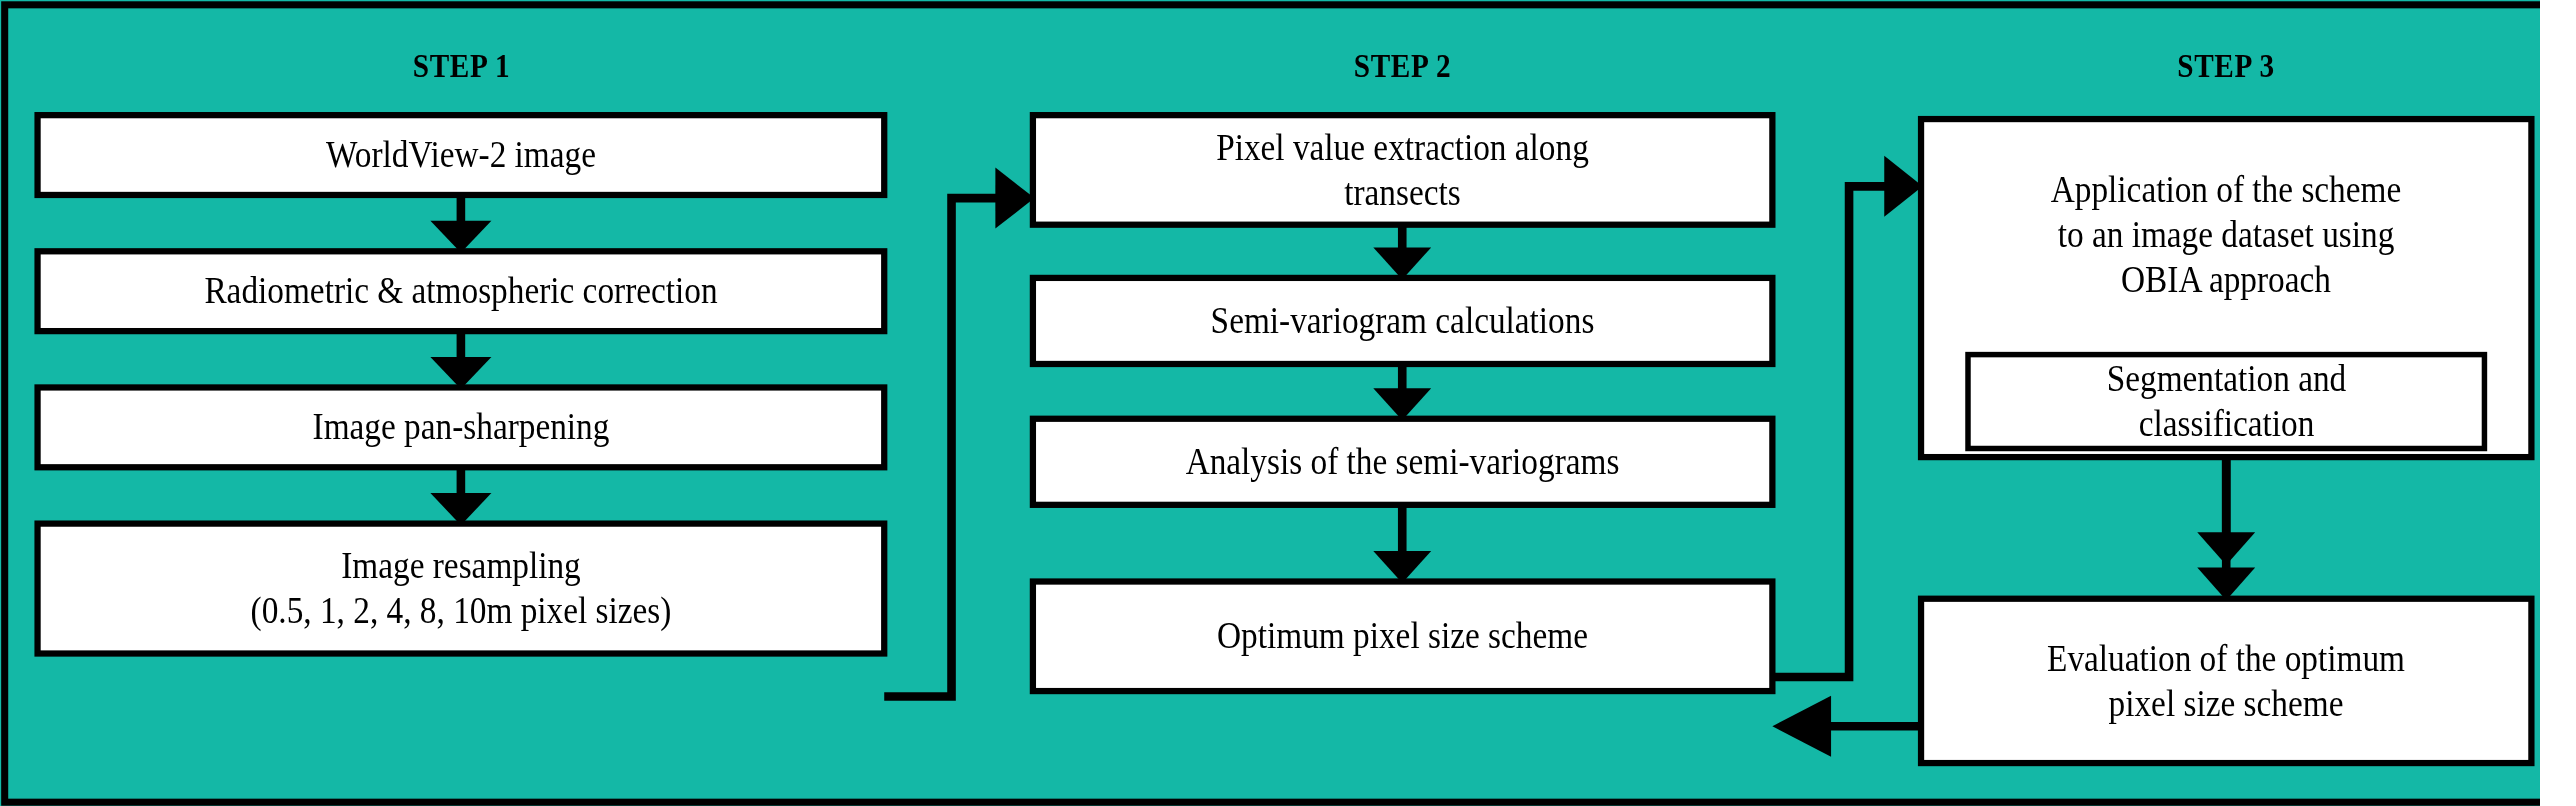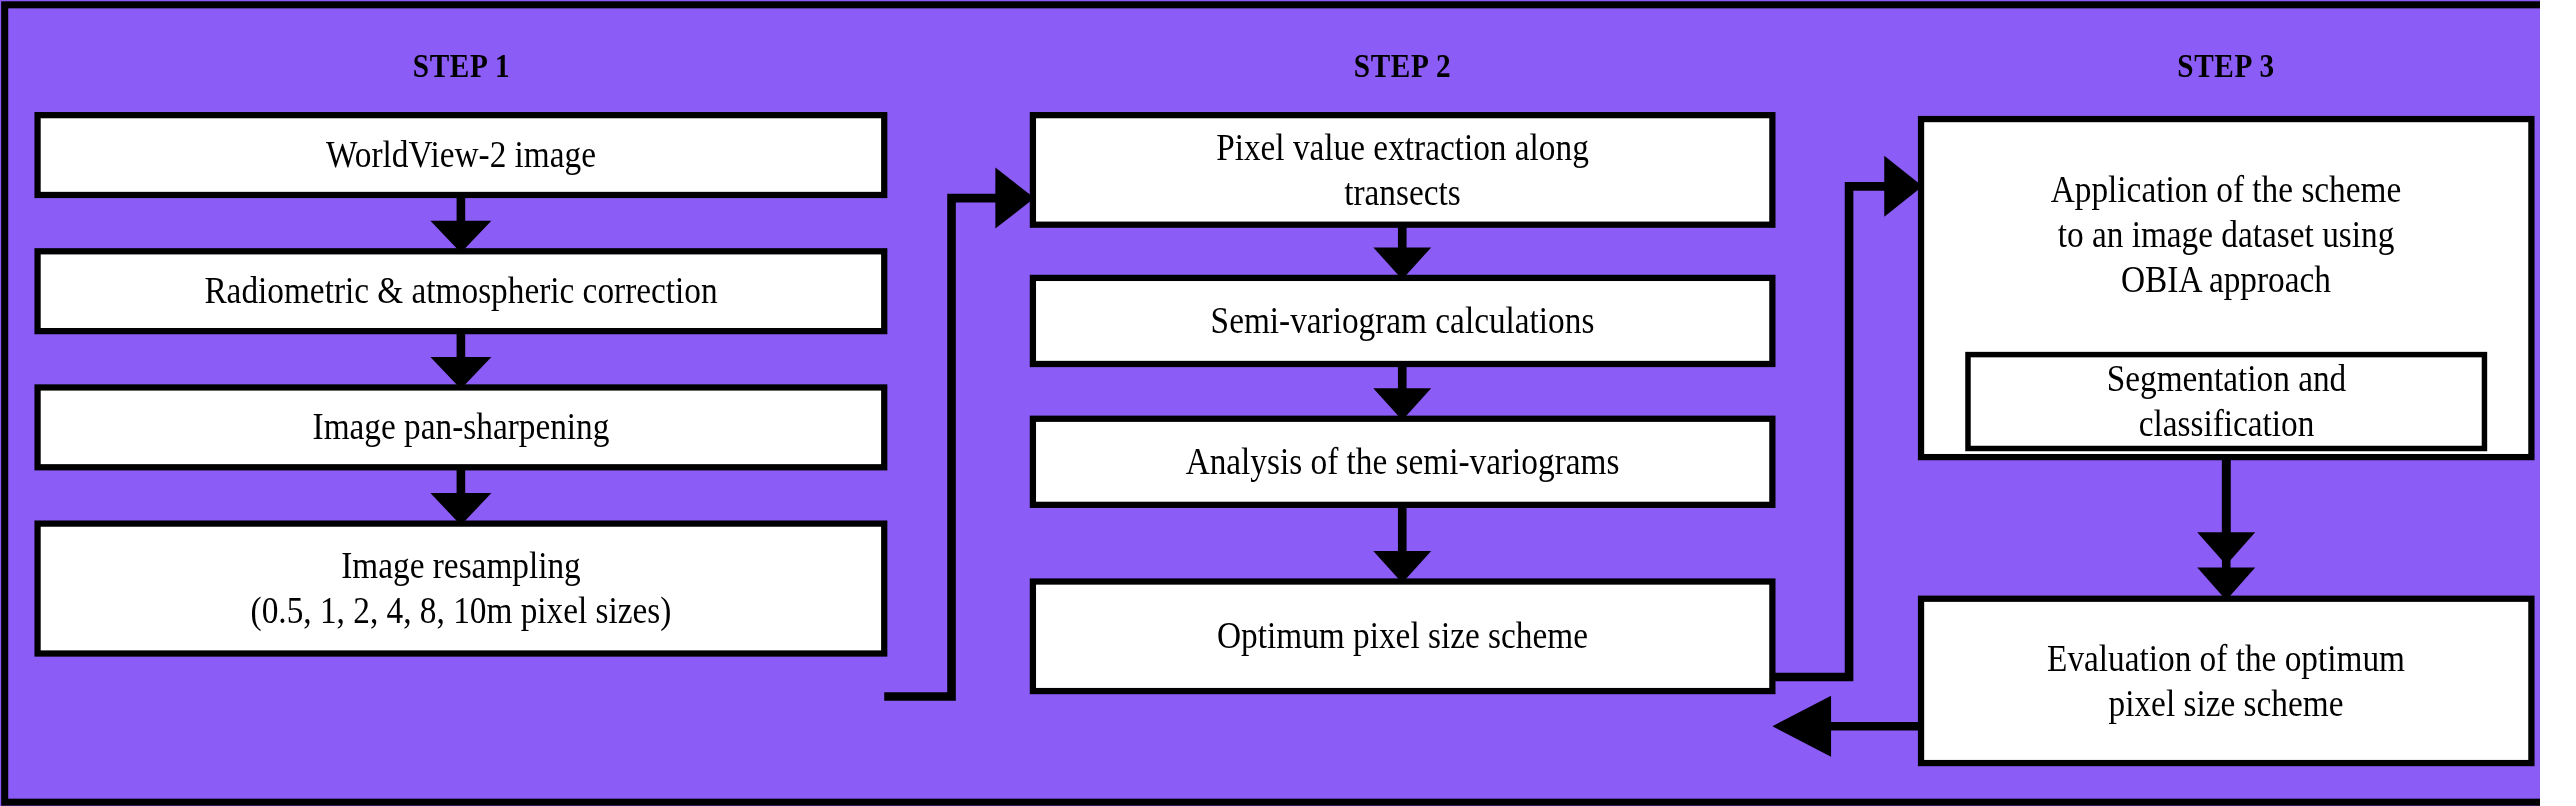--- a/index.html
+++ b/index.html
@@ -4,21 +4,21 @@
 <style>
   html, body {
     margin: 0;
     padding: 0;
     background: #ffffff;
   }
   #page {
     position: relative;
     width: 2540px;
     height: 807px;
-    background: #8b5cf6;
+    background: #14b8a6;
     font-family: "Liberation Serif", "DejaVu Serif", serif;
     overflow: hidden;
   }
   #flow-svg {
     position: absolute;
     left: 0;
     top: 0;
     width: 2576px;
     height: 807px;
   }

